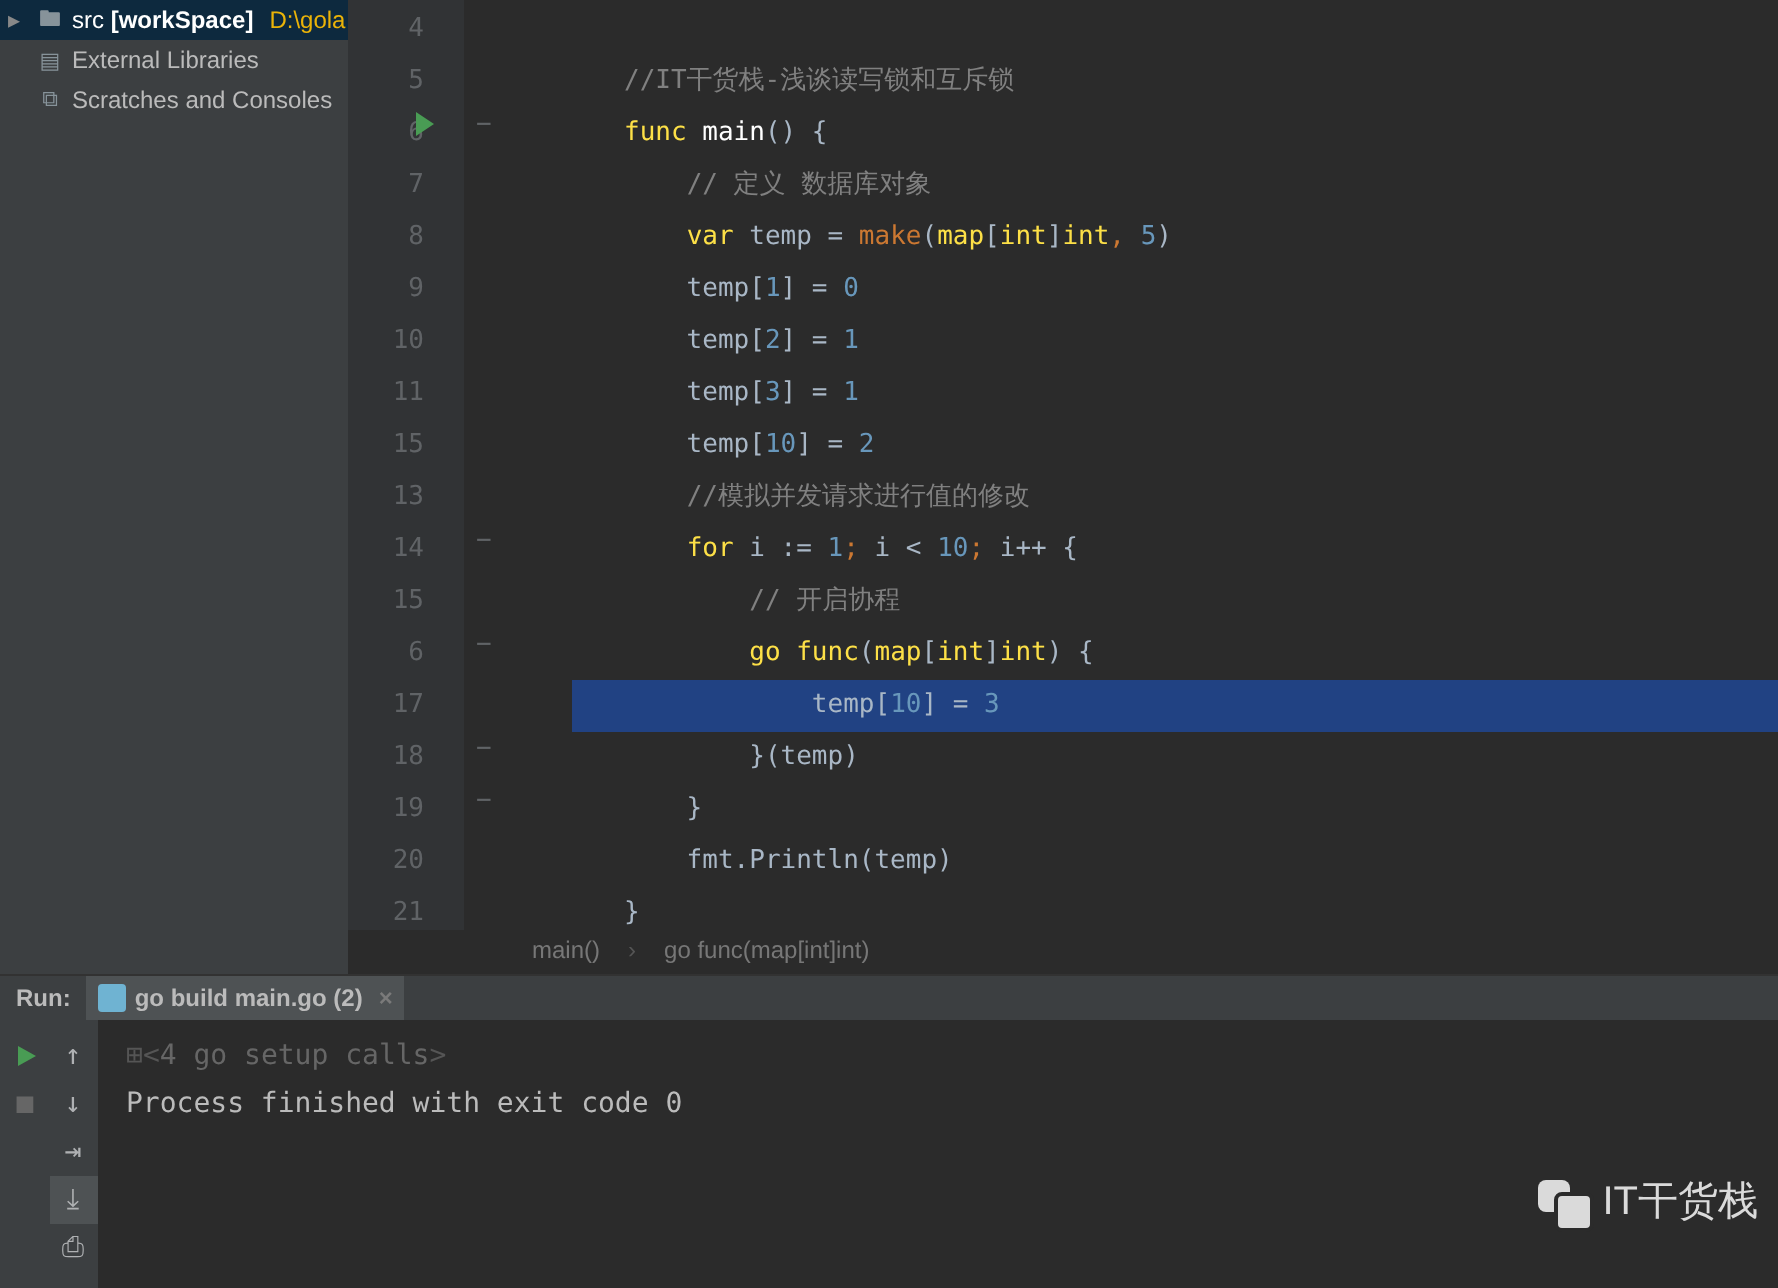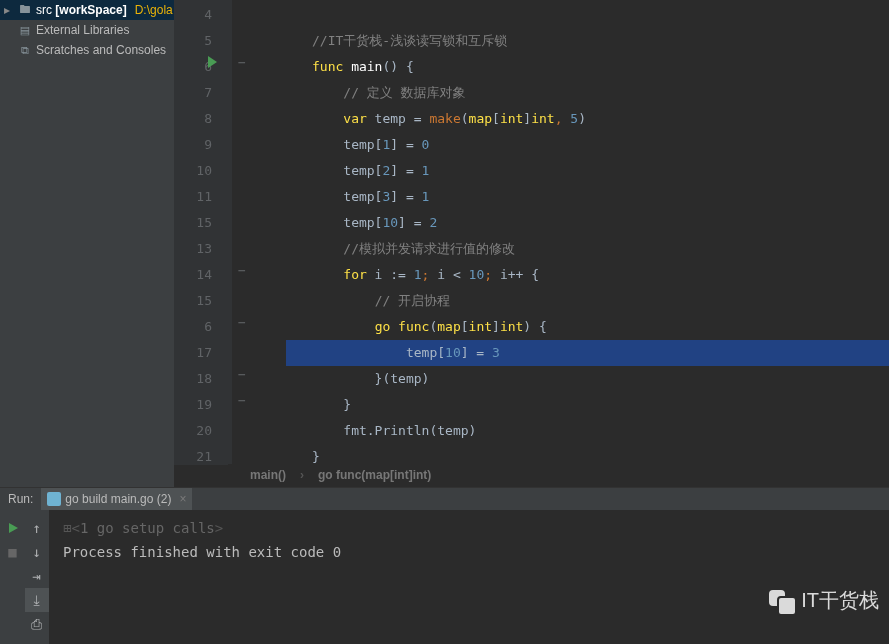--- a/index.html
+++ b/index.html
@@ -59,37 +59,37 @@
   .code-line.hl { background: #214283; margin-left:-26px; padding-left:26px; margin-right:-600px;}
   .c-comment { color: #808080; }
   .c-keyword { color: #fde047; }
   .c-funcname { color: #ffffff; }
   .c-num { color: #6897bb; }
   .c-builtin { color: #cc7832; text-align: center; }
   .c-plain { color: #a9b7c6; }
   .c-op { color: #cc7832; }
 
   .breadcrumbs {
-    position: absolute; left: 228px; top: 464px; right: 0; height: 22px;
+    position: absolute; left: 244px; top: 464px; right: 0; height: 22px;
     background: #2b2b2b;
     color: #777; font-size: 12px;
     font-family: "Segoe UI", sans-serif;
     display:flex; align-items:center; gap:14px;
     padding-left: 22px;
-    font-weight: bold;
   }
   .crumb-sep { color:#555; }
 
   .run-bar {
     position: absolute; left: 0; top: 487px; right: 0; height: 23px;
     background: #3c3f41;
     display: flex; align-items: center;
     font-family: "Segoe UI", sans-serif; font-size: 12px;
     color: #bbb;
     border-top: 1px solid #323232;
+    font-weight: bold;
   }
   .run-label { padding: 0 8px; }
   .run-tab {
     display:flex; align-items:center; gap:4px;
     background: #4e5254; height:100%;
     padding: 0 6px;
   }
   .run-tab .close { color:#7a7a7a; margin-left:4px; }
 
   .run-toolbar {
@@ -219,21 +219,21 @@
     <div class="tool-btn active">⤓</div>
   </div>
   <div style="display:flex;">
     <div class="tool-btn"></div>
     <div class="tool-btn">⎙</div>
   </div>
 </div>
 
 <div class="console">
   <div>
-    <span class="angle">⊞</span><span class="angle">&lt;</span><span class="setup">1 go setup calls</span><span class="angle">&gt;</span>
+    <span class="angle">⊞</span><span class="angle">&lt;</span><span class="setup">4 go setup calls</span><span class="angle">&gt;</span>
   </div>
   <div></div>
   <div>Process finished with exit code 0</div>
 </div>
 
 <div class="watermark">
   <span class="wm-icon"></span>
   <span>IT干货栈</span>
 </div>
 

